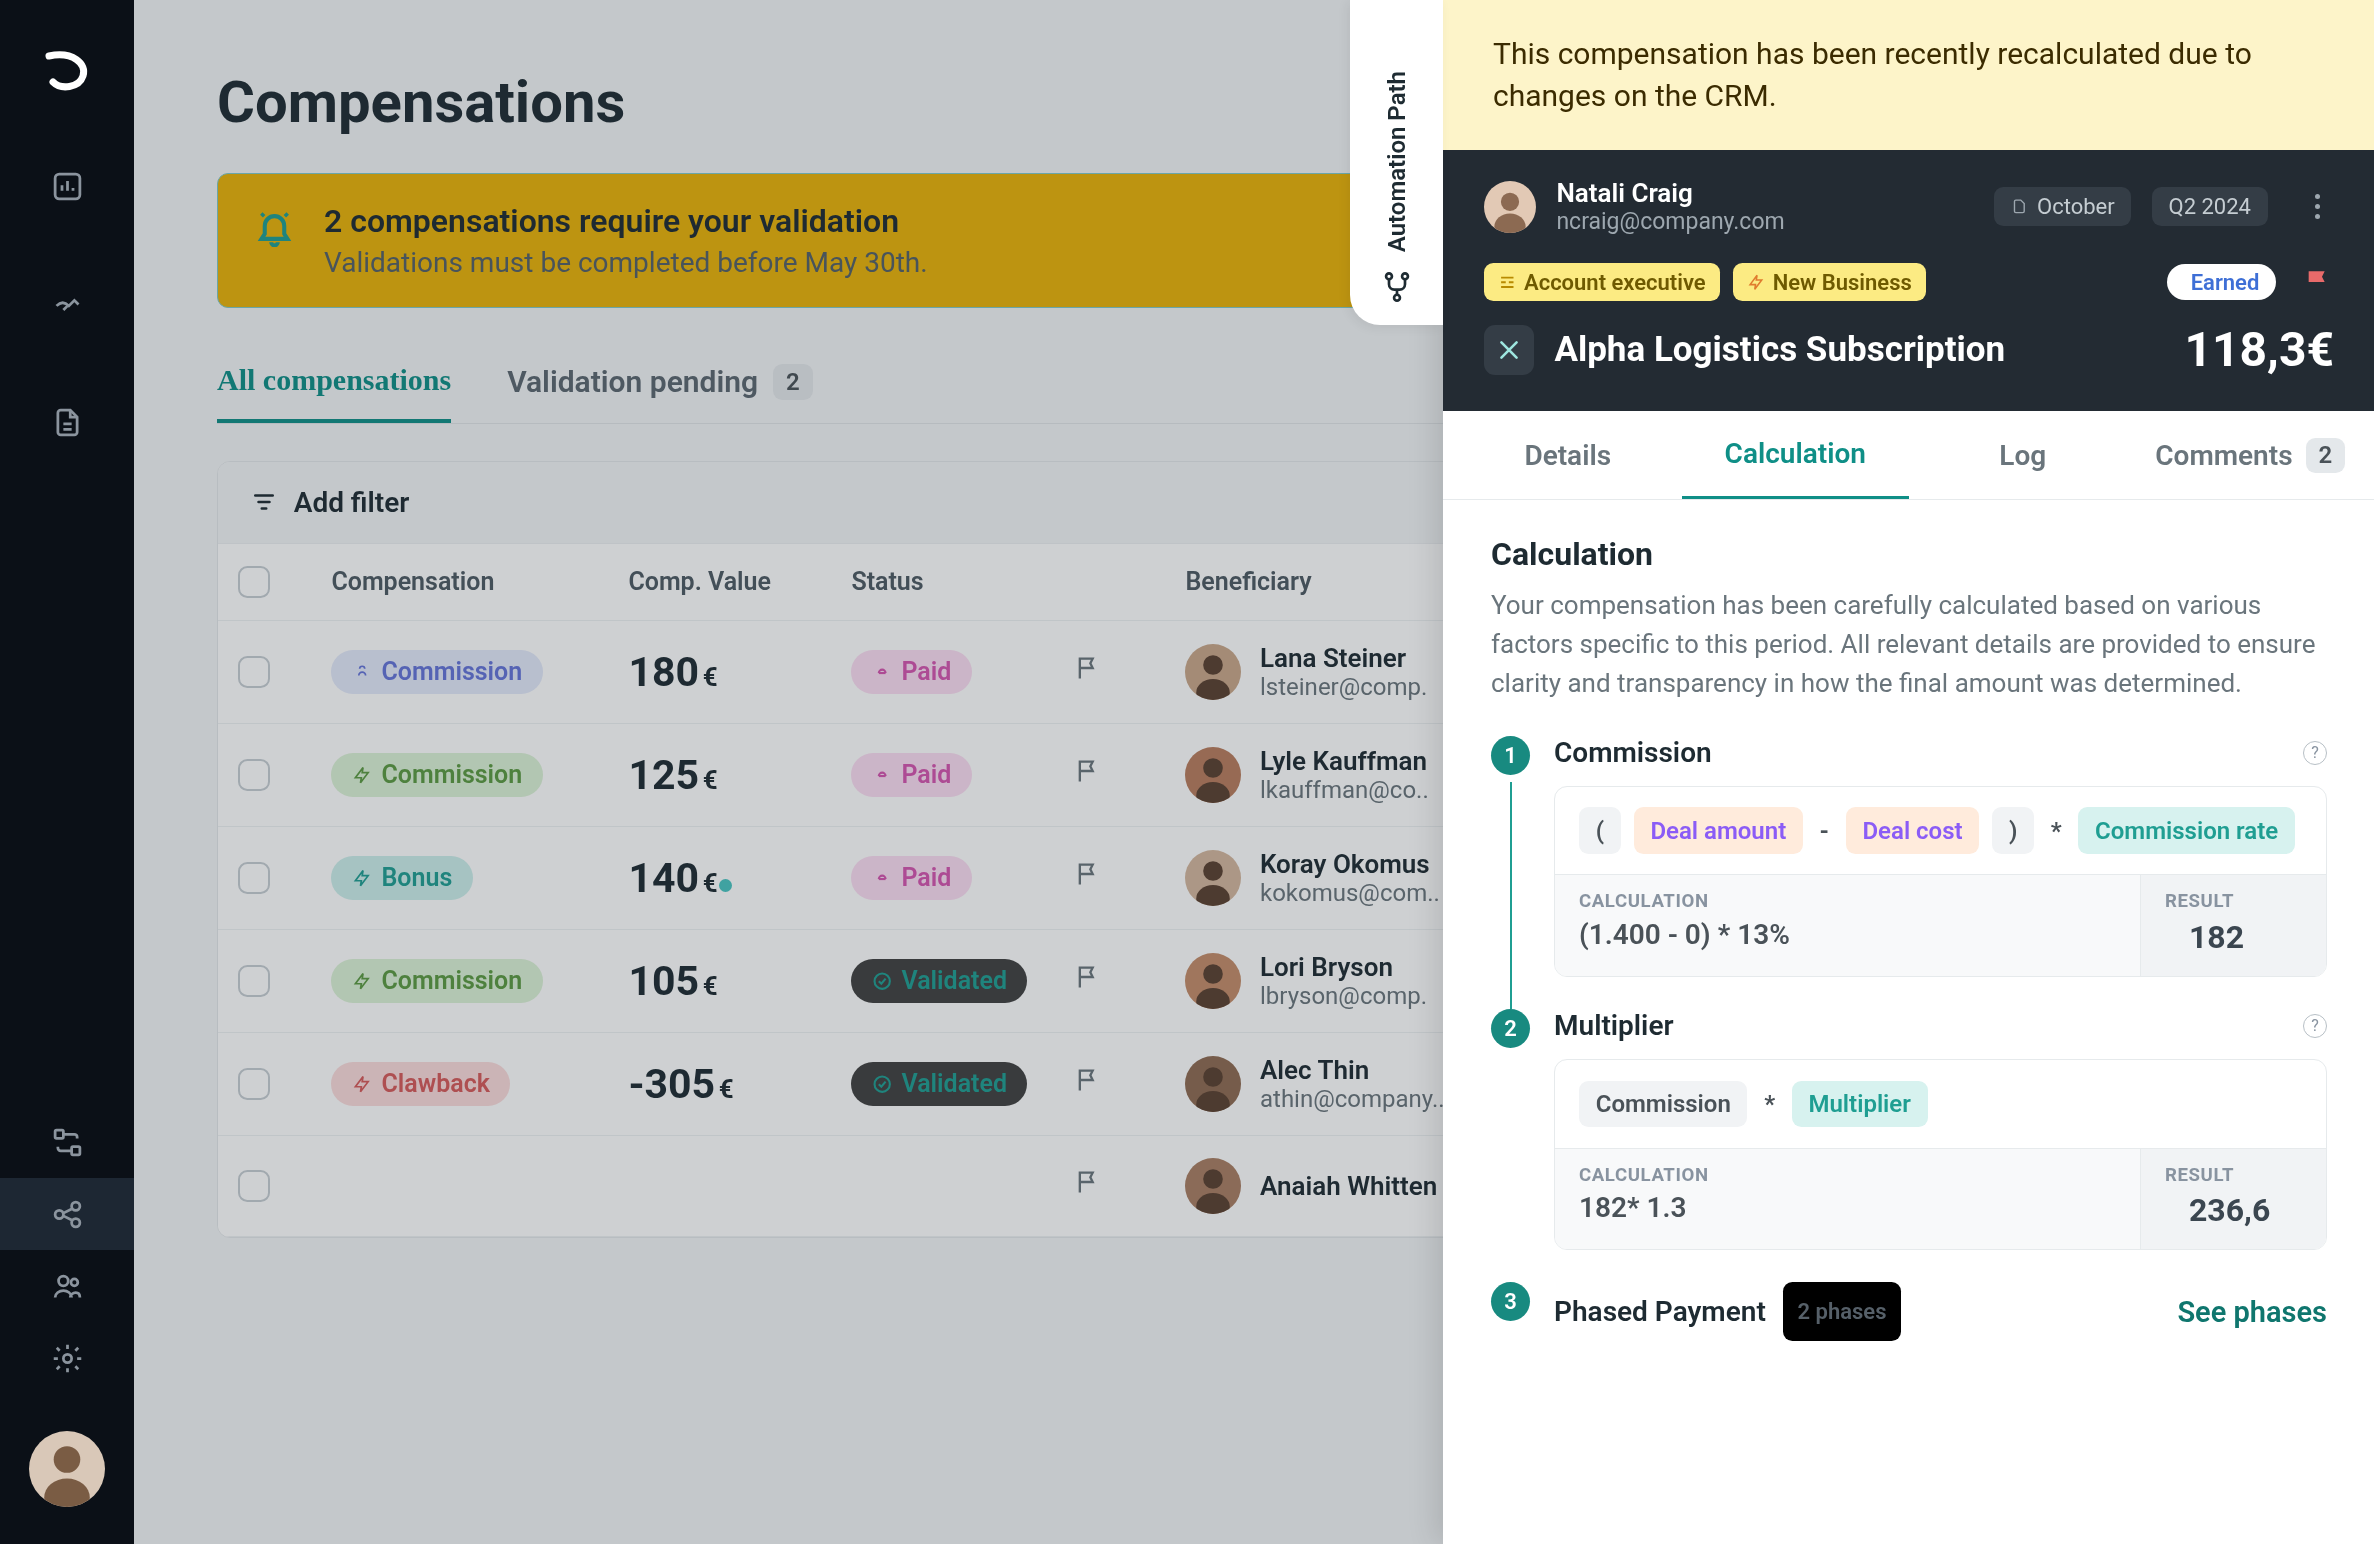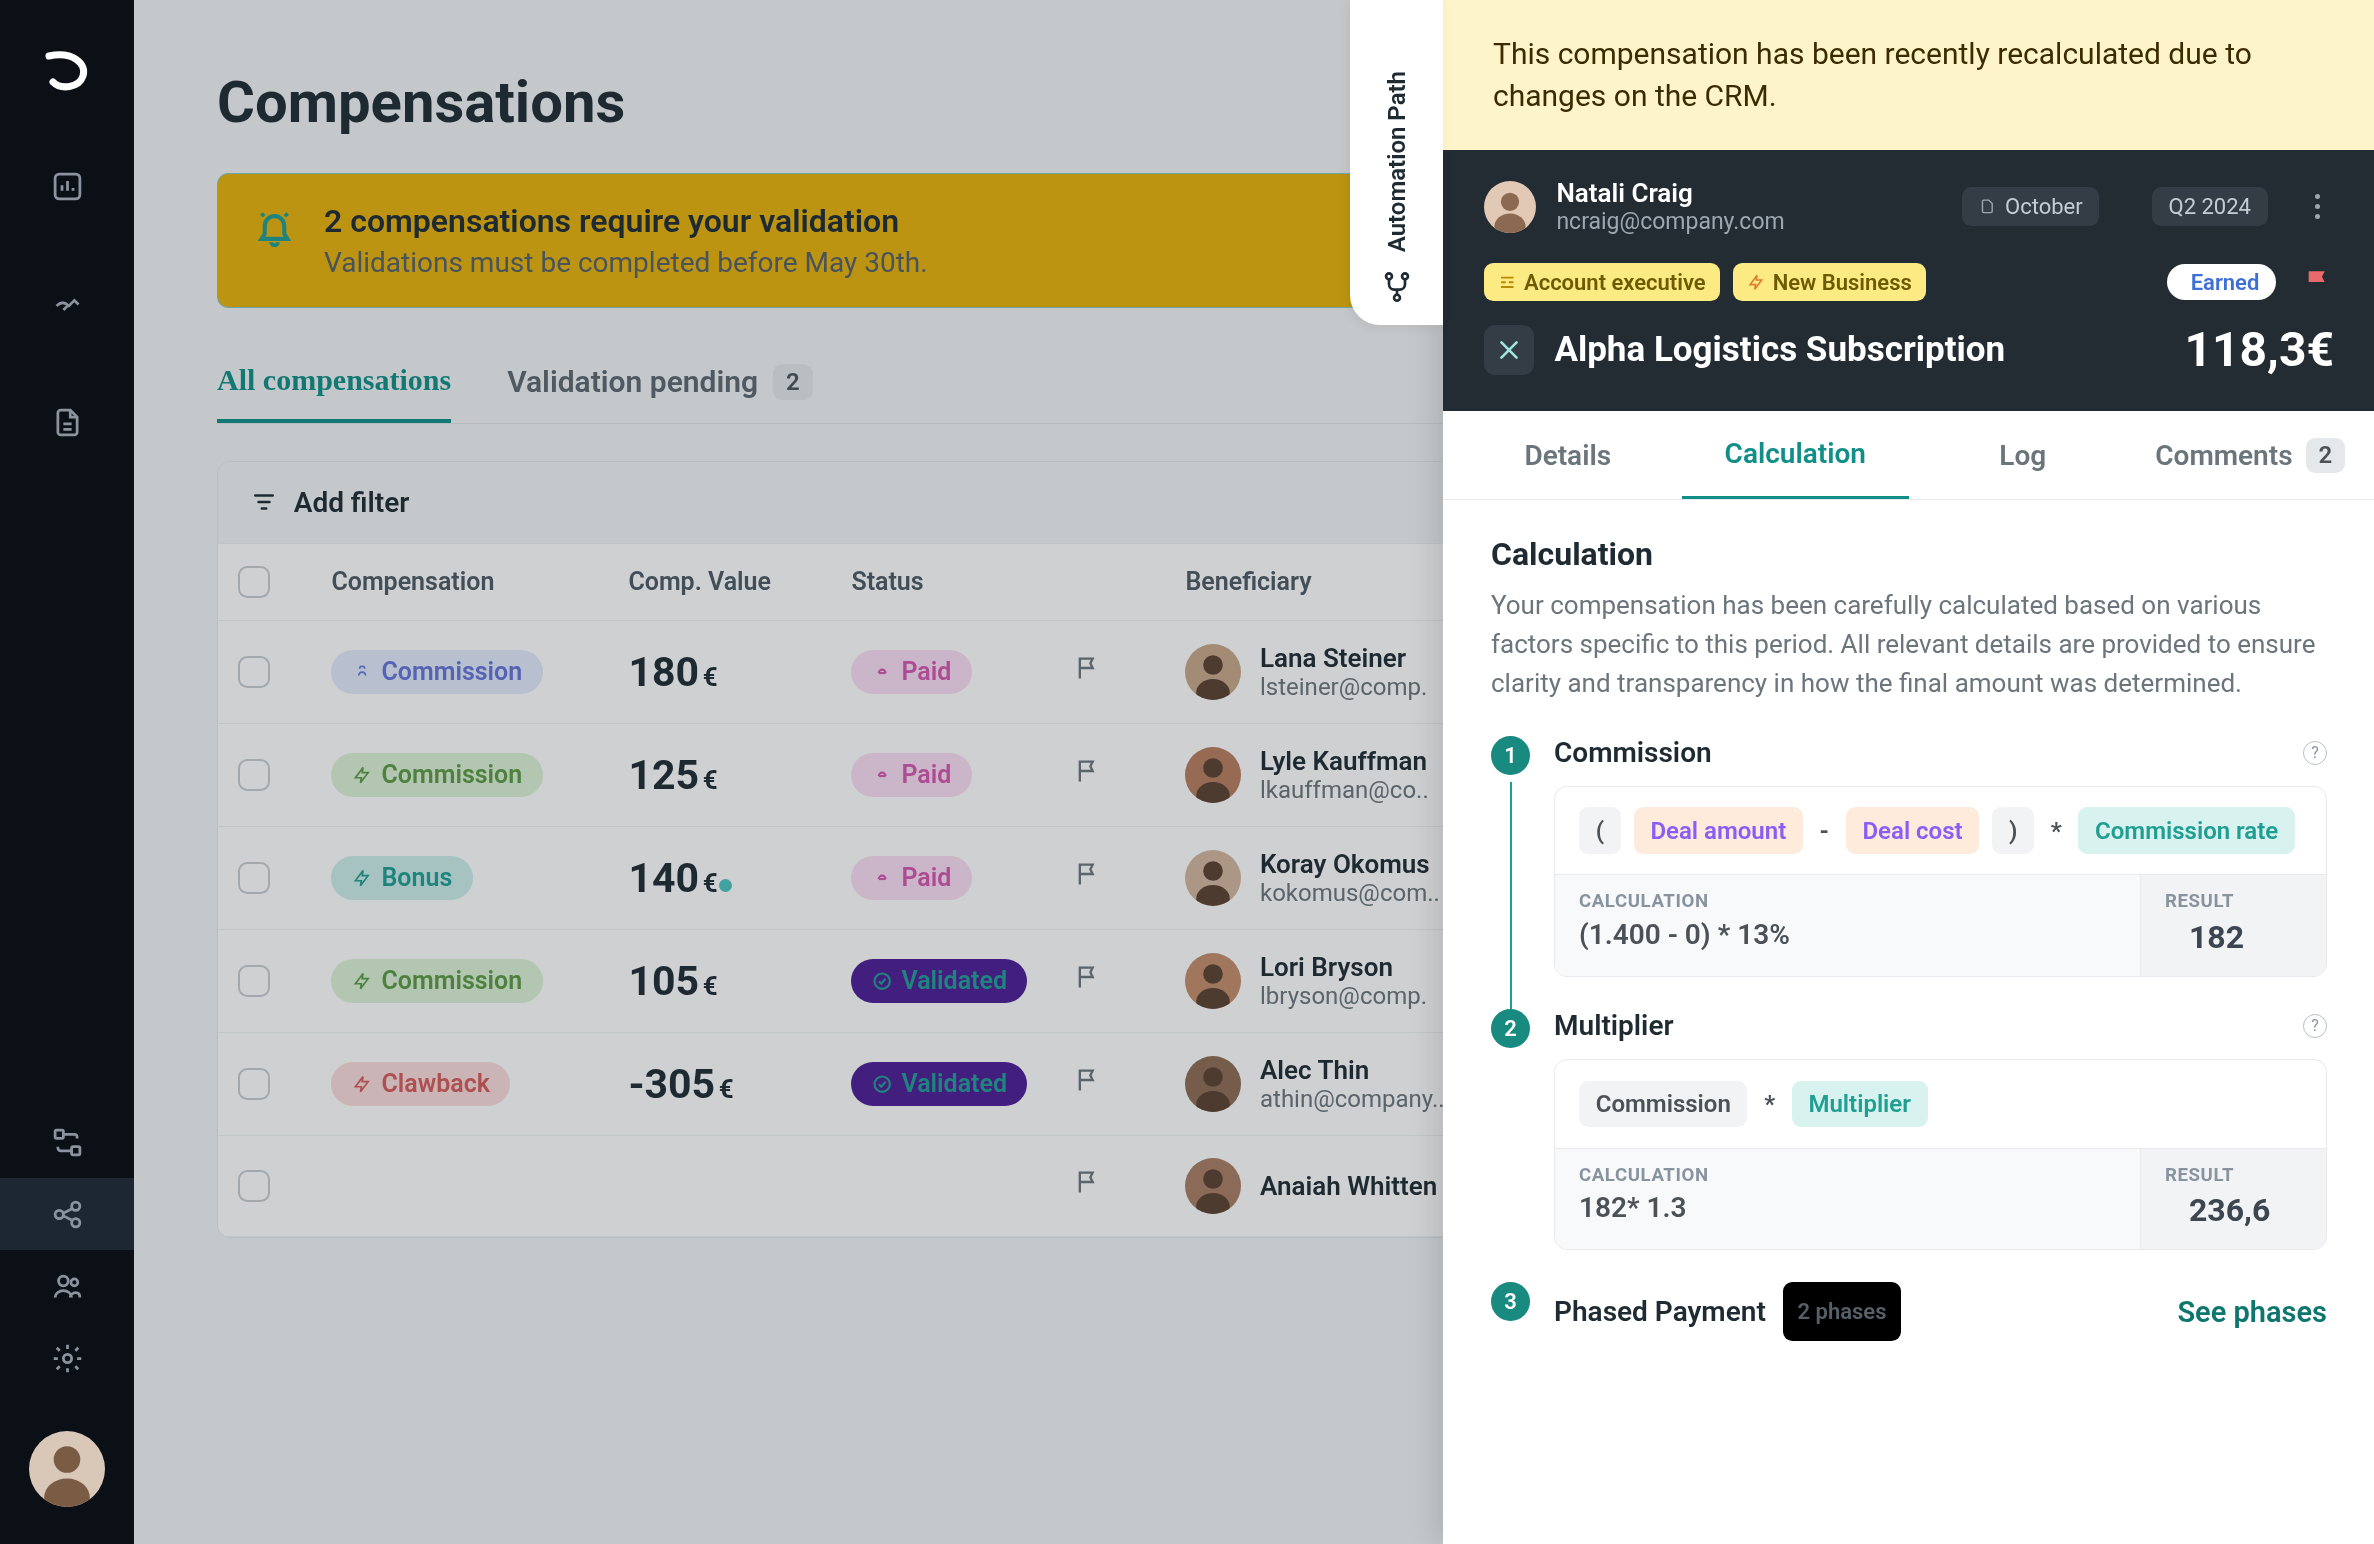--- a/index.html
+++ b/index.html
@@ -37,21 +37,21 @@
 .thead { background: #fff; font-weight: 600; font-size: 25px; }
 .trow { background: #fff; }
 .chk { width: 32px; height: 32px; border: 2.3px solid #C6CDD2; border-radius: 9.3px; }
 .pill { display: inline-flex; align-items: center; gap: 9.3px; padding: 7.4px 20.4px; border-radius: 927px; font-size: 25px; font-weight: 600; }
 .pill svg { width: 20.4px; height: 20.4px; }
 .pill-blue { background: #E3E9FA; color: #6474D9; }
 .pill-green { background: #DCF2D6; color: #5B9A42; }
 .pill-teal { background: #CCEFEB; color: #1F9E92; }
 .pill-red { background: #FCDCDC; color: #D65A5A; }
 .pill-pink { background: #FCDDF2; color: #D555B0; }
-.pill-val { background: #4c1d95; color: #1F9E92; }
+.pill-val { background: #404040; color: #1F9E92; }
 .comp-val { font-size: 41px; font-weight: 700; color: #1E2B32; display: flex; align-items: baseline; }
 .comp-val .cur { font-size: 26px; margin-left: 3.7px; }
 .flag-cell svg { width: 28px; height: 28px; stroke: #6A757C; fill: none; stroke-width: 2; }
 .person { display: flex; align-items: center; gap: 18.6px; }
 .ava { width: 56px; height: 56px; border-radius: 50%; overflow: hidden; flex-shrink: 0; }
 .ava svg { width: 100%; height: 100%; }
 .pname { font-size: 26px; font-weight: 600; color: #1E2B32; }
 .pemail { font-size: 24px; color: #6A757C; }
 .dot-accent { width: 13px; height: 13px; background: #49C5C1; border-radius: 50%; display: inline-block; margin-left: 1.9px; vertical-align: top; }
 
@@ -65,21 +65,21 @@
 
 
 .panel { position: absolute; right: 0; top: 0; width: 932px; height: 100%; background: #fff; z-index: 12; display: flex; flex-direction: column; box-shadow: -7.4px 0 28px rgba(0,0,0,0.12); }
 .banner { background: #FDF4C9; padding: 33px 50px; font-size: 30px; color: #3B2B00; line-height: 1.4; }
 .panel-dark { background: #232B33; padding: 28px 41px 33px; color: #E6EAEC; }
 .userrow { display: flex; align-items: center; gap: 20.4px; }
 .userrow .ava { width: 52px; height: 52px; }
 .userrow .uname { font-size: 26px; font-weight: 600; color: #fff; }
 .userrow .uemail { font-size: 23px; color: #9DA7AF; }
 .userrow .spacer { flex: 1; }
-.chip-dark { background: #343D46; border-radius: 9.3px; padding: 7.4px 16.7px; font-size: 22px; color: #C5CDD2; display: flex; align-items: center; gap: 9.3px; margin-left: 32px; }
+.chip-dark { background: #343D46; border-radius: 9.3px; padding: 7.4px 16.7px; font-size: 22px; color: #C5CDD2; display: flex; align-items: center; gap: 9.3px; }
 .chip-dark svg { width: 16.7px; height: 16.7px; }
 .kebab { width: 33px; height: 33px; display: flex; flex-direction: column; gap: 4.6px; align-items: center; justify-content: center; margin-left: 13px; cursor: pointer; }
 .kebab span { width: 5.6px; height: 5.6px; background: #9DA7AF; border-radius: 50%; }
 .tagrow { display: flex; align-items: center; gap: 13px; margin-top: 28px; }
 .tag-yellow { background: #FCEB83; color: #6E5A00; border-radius: 9.3px; padding: 6.5px 14px; font-size: 22px; font-weight: 600; display: flex; align-items: center; gap: 7.4px; }
 .tag-yellow svg { width: 18.6px; height: 18.6px; }
 .tag-earned { background: #fff; color: #3E6FD6; border-radius: 927px; padding: 5.6px 16.7px; font-size: 22px; font-weight: 600; display: flex; align-items: center; gap: 7.4px; margin-left: auto; }
 .flag-red { width: 32px; height: 32px; fill: #E86A6A; margin-left: 13px; }
 .titlerow { display: flex; align-items: center; gap: 20.4px; margin-top: 20.4px; }
 .sq-icon { width: 50px; height: 50px; border-radius: 11px; background: #343D46; display: flex; align-items: center; justify-content: center; }

